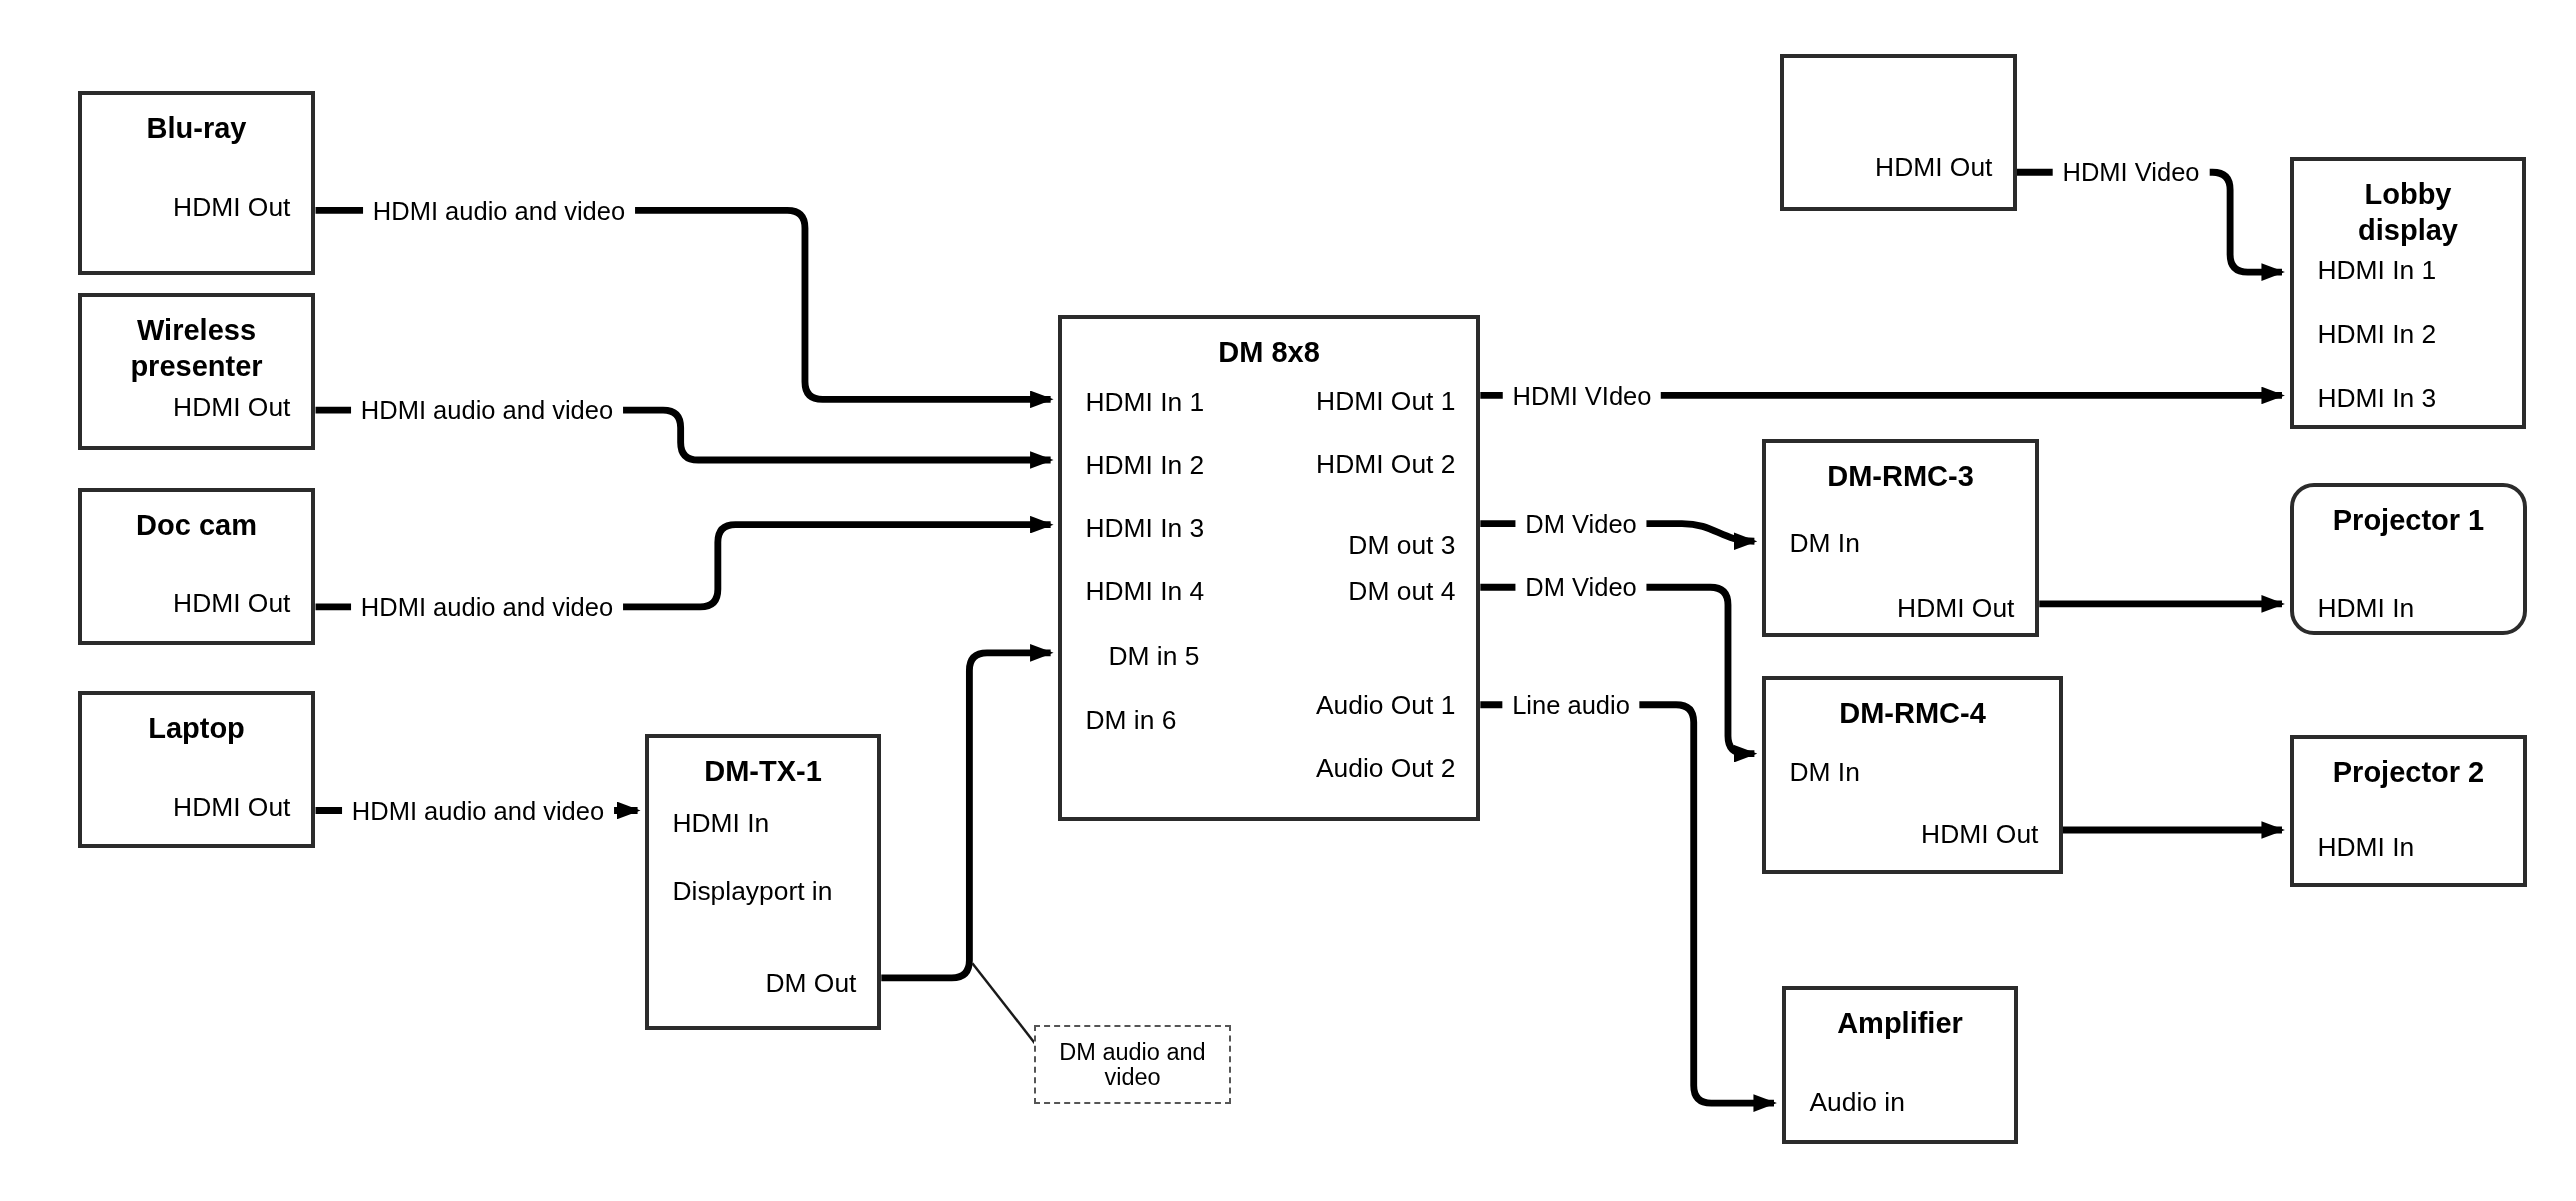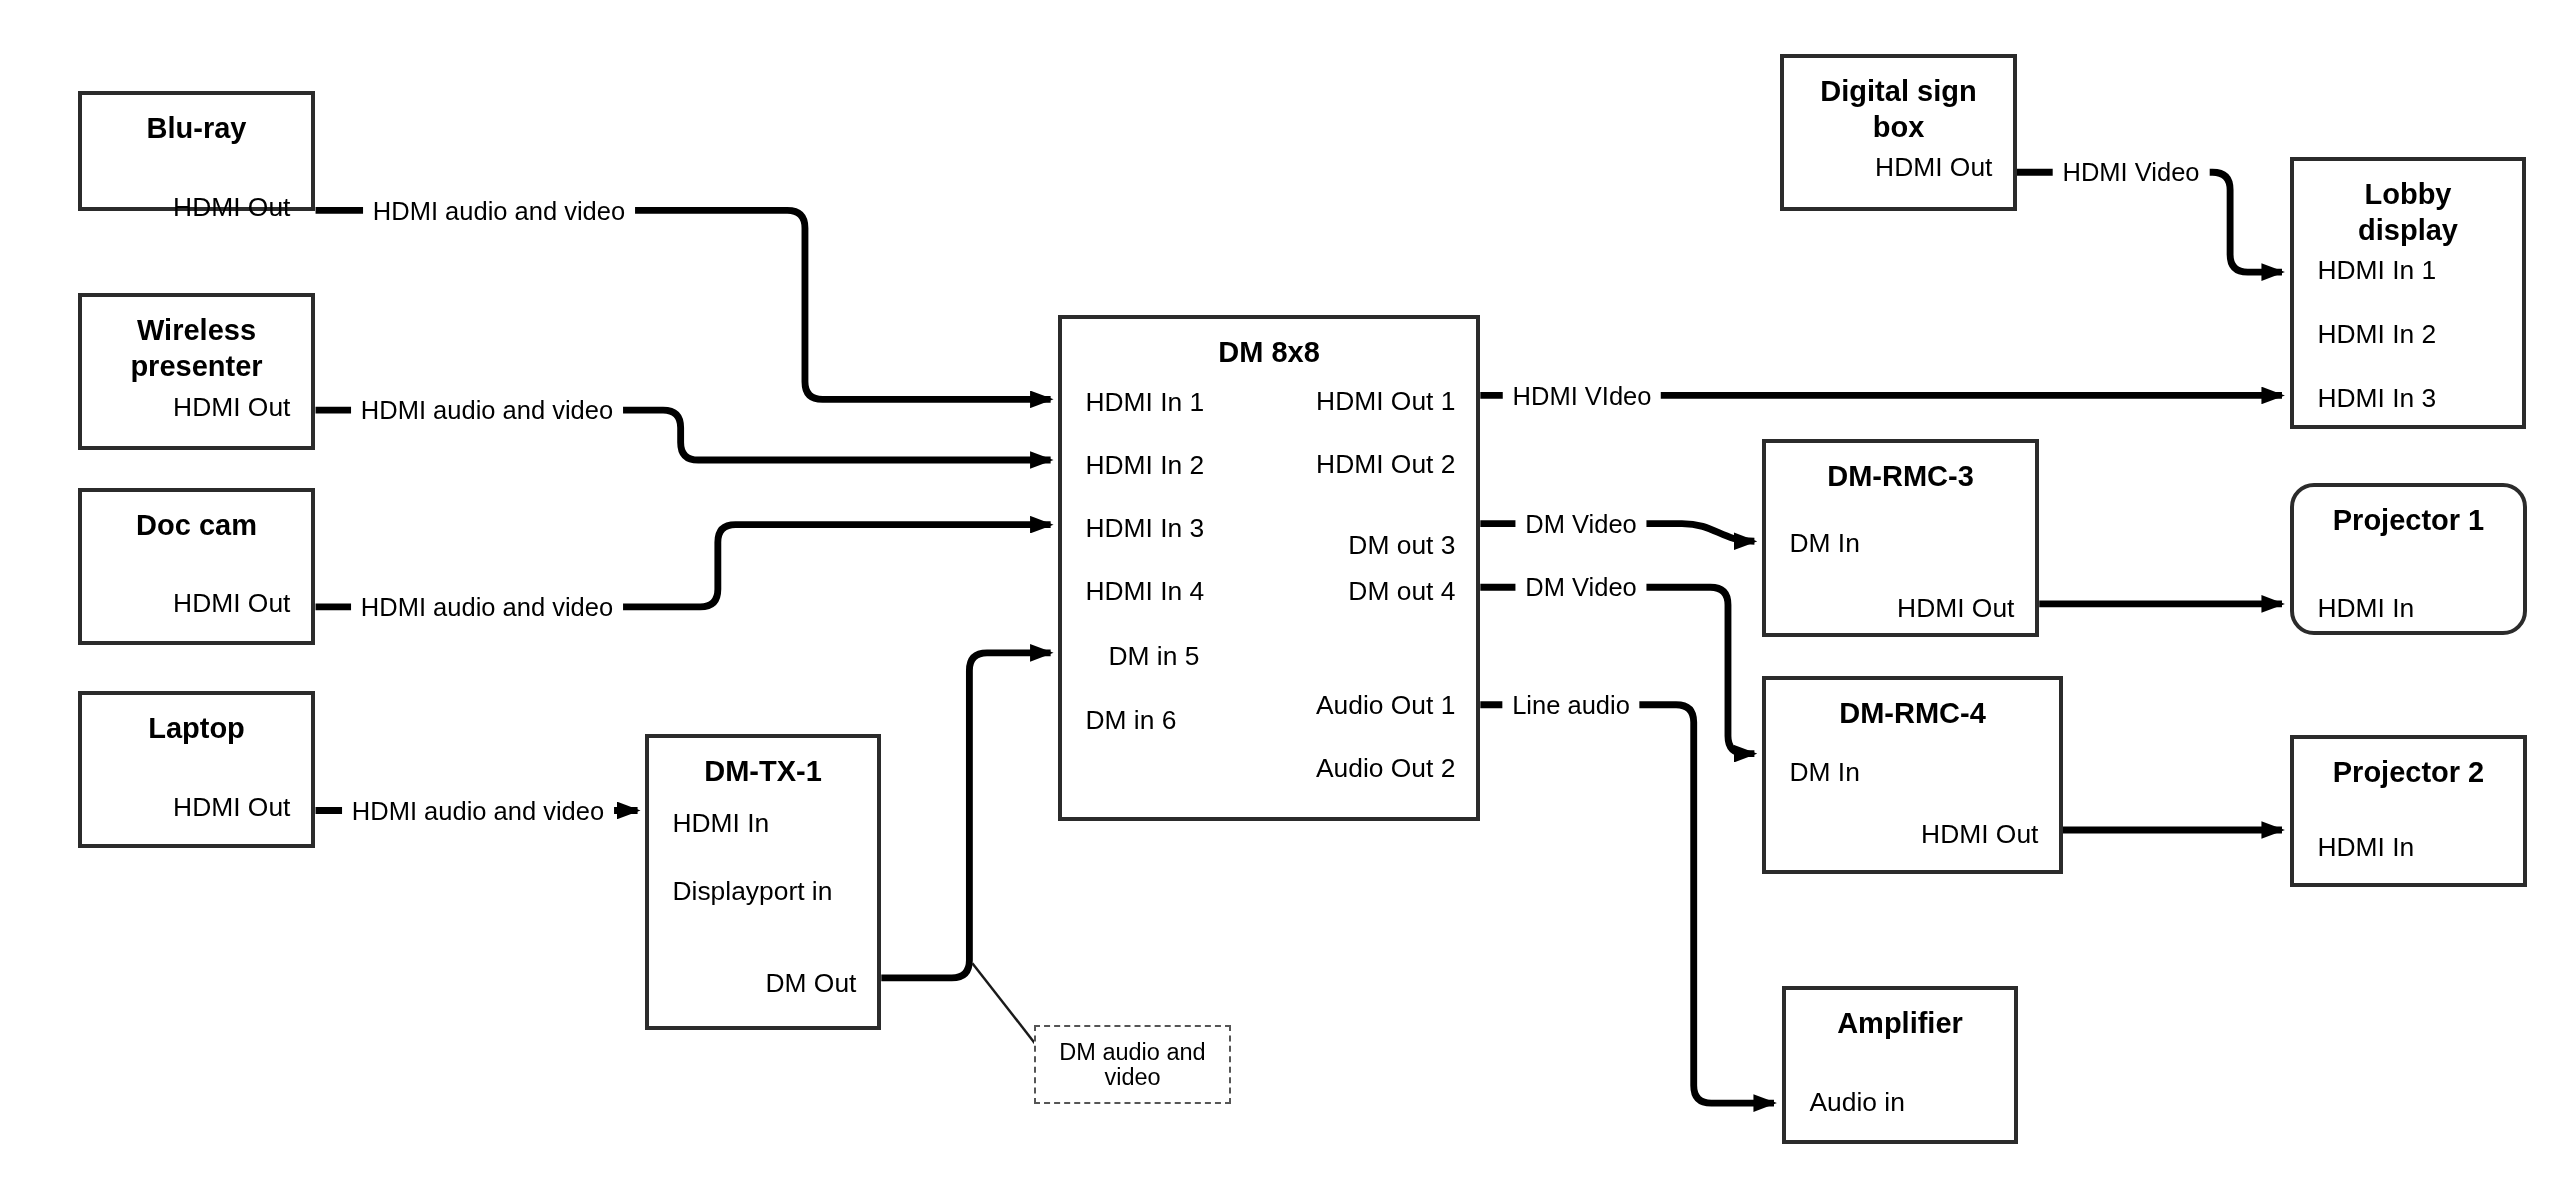--- a/index.html
+++ b/index.html
@@ -50,21 +50,21 @@
     <path class="wire" d="M 1512,404 H 2331" marker-end="url(#arrow)"></path>
     <path class="wire" d="M 2060,176 H 2260 Q 2278,176 2278,194 V 260 Q 2278,278 2296,278 H 2331" marker-end="url(#arrow)"></path>
     <path class="wire" d="M 1512,535 H 1718 C 1752,535 1758,553 1792,553" marker-end="url(#arrow)"></path>
     <path class="wire" d="M 1512,600 H 1747 Q 1765,600 1765,618 V 752 Q 1765,770 1783,770 H 1792" marker-end="url(#arrow)"></path>
     <path class="wire" d="M 1512,720 H 1712 Q 1730,720 1730,738 V 1109 Q 1730,1127 1748,1127 H 1812" marker-end="url(#arrow)"></path>
     <path class="wire" d="M 2083,617 H 2331" marker-end="url(#arrow)"></path>
     <path class="wire" d="M 2083,848 H 2331" marker-end="url(#arrow)"></path>
     <path class="callout" d="M 993,984 L 1057,1066"></path>
   </svg>
 
-  <div class="node" style="left:78px;top:91px;width:237px;height:120px;">
+  <div class="node" style="left:78px;top:91px;width:237px;height:184px;">
     <div class="title">Blu-ray</div>
     <div class="port pr" style="top:98px;">HDMI Out</div>
   </div>
 
   <div class="node" style="left:78px;top:293px;width:237px;height:157px;">
     <div class="title">Wireless presenter</div>
     <div class="port pr" style="top:96px;">HDMI Out</div>
   </div>
 
   <div class="node" style="left:78px;top:488px;width:237px;height:157px;">
@@ -94,21 +94,20 @@
     <div class="port pl" style="top:387px;">DM in 6</div>
     <div class="port pr" style="top:68px;">HDMI Out 1</div>
     <div class="port pr" style="top:131px;">HDMI Out 2</div>
     <div class="port pr" style="top:212px;">DM out 3</div>
     <div class="port pr" style="top:258px;">DM out 4</div>
     <div class="port pr" style="top:372px;">Audio Out 1</div>
     <div class="port pr" style="top:435px;">Audio Out 2</div>
   </div>
 
   <div class="node" style="left:1780px;top:54px;width:237px;height:157px;">
-    <div class="title" style="width:166px;">Digital sign box</div>
     <div class="port pr" style="top:95px;">HDMI Out</div>
   </div>
 
   <div class="node" style="left:2290px;top:157px;width:236px;height:272px;">
     <div class="title" style="width:157px;">Lobby display</div>
     <div class="port pl" style="top:95px;">HDMI In 1</div>
     <div class="port pl" style="top:159px;">HDMI In 2</div>
     <div class="port pl" style="top:223px;">HDMI In 3</div>
   </div>
 

